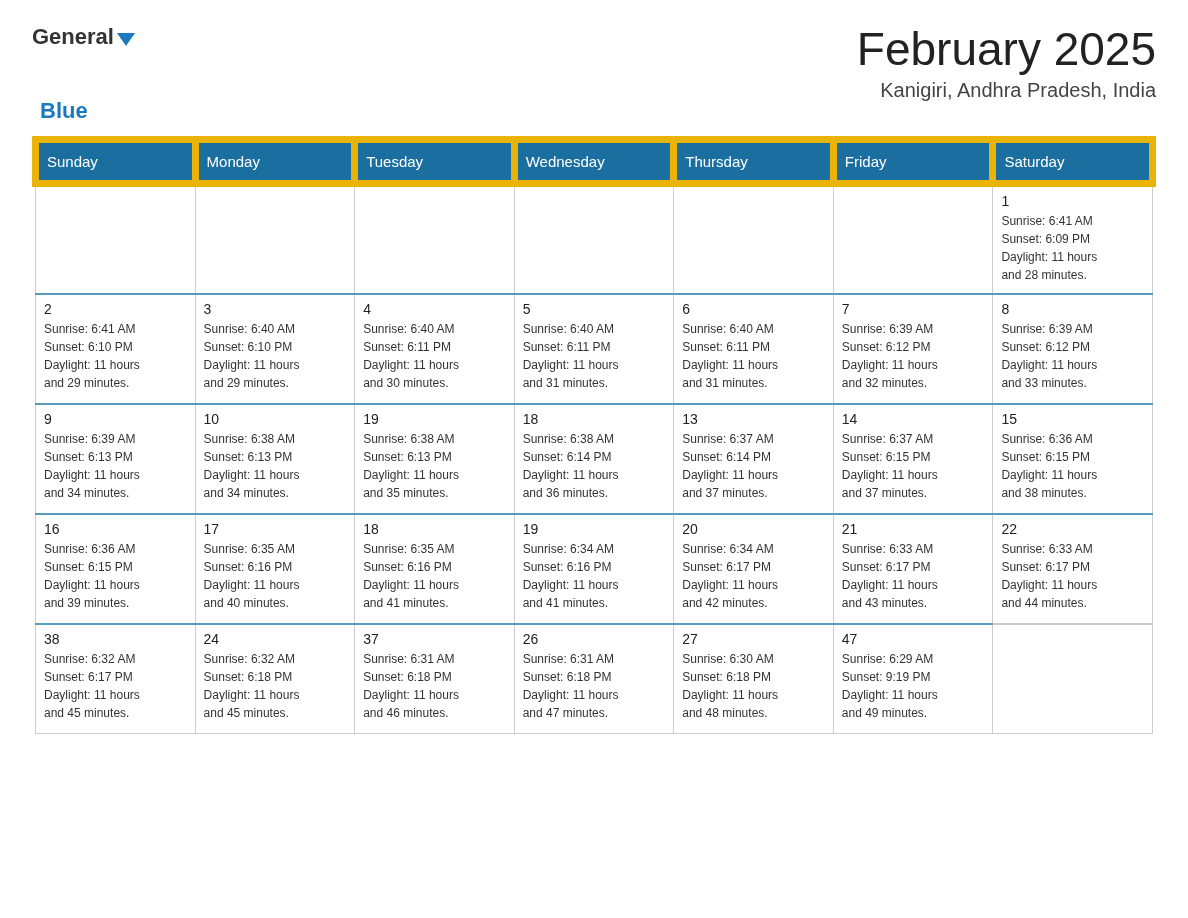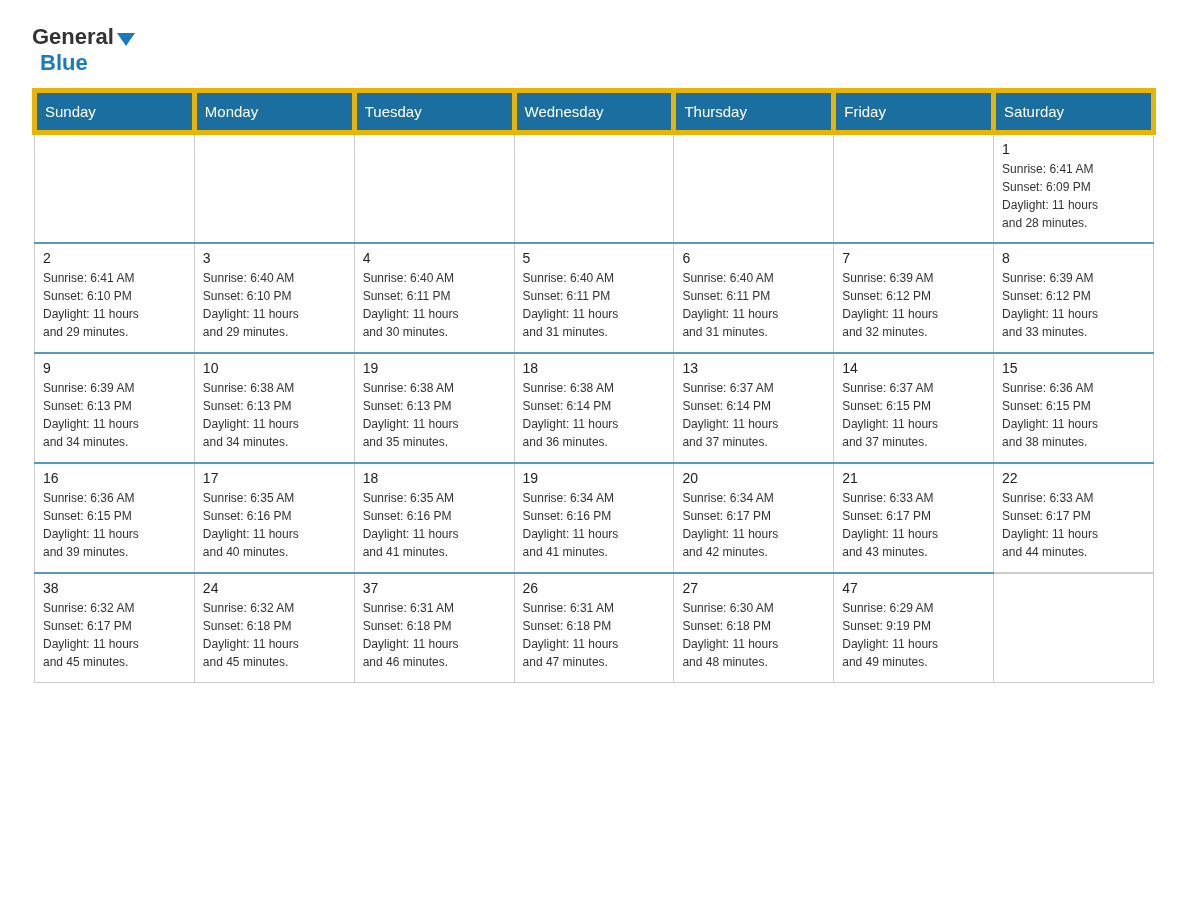--- a/index.html
+++ b/index.html
@@ -13,20 +13,21 @@
     .header {
       display: flex;
       justify-content: space-between;
       align-items: flex-start;
       margin-bottom: 10px;
     }
     .logo {
       display: flex;
       flex-direction: column;
       align-items: flex-start;
+      gap: 48px;
     }
     .logo-line1 {
       display: flex;
       align-items: center;
     }
     .title-section {
       text-align: right;
     }
     .month-title {
       font-size: 46px;
@@ -44,21 +45,21 @@
       border-collapse: collapse;
       margin-top: 12px;
     }
     .calendar th {
       background-color: #1a6fa0;
       color: #fff;
       font-size: 15px;
       font-weight: normal;
       padding: 10px 8px;
       text-align: left;
-      border: 5px solid #eab308;
+      border: 7px solid #eab308;
     }
     .calendar td {
       width: 14.28%;
       vertical-align: top;
       padding: 6px 8px 8px 8px;
       border: 1px solid #ccc;
       border-top: 2px solid #5a9abf;
       font-size: 12.5px;
       color: #333;
       min-height: 110px;
@@ -89,20 +90,24 @@
 <div class="header">
   <div class="logo">
     <div class="logo-line1">
       <span style="font-size:22px;font-weight:bold;color:#333;">General</span>
       <span style="display:inline-block;width:0;height:0;border-left:9px solid transparent;border-right:9px solid transparent;border-top:13px solid #1a7abf;margin-left:3px;margin-top:4px;"></span>
     </div>
     <div>
       <span style="font-size:22px;font-weight:bold;color:#1a7abf;margin-left:8px;">Blue</span>
     </div>
   </div>
+  <div class="title-section">
+    <div class="month-title">February 2025</div>
+    <div class="location">Kanigiri, Andhra Pradesh, India</div>
+  </div>
 </div>
 
 <table class="calendar">
   <thead>
     <tr>
     <th>Sunday</th>
         <th>Monday</th>
         <th>Tuesday</th>
         <th>Wednesday</th>
         <th>Thursday</th>

